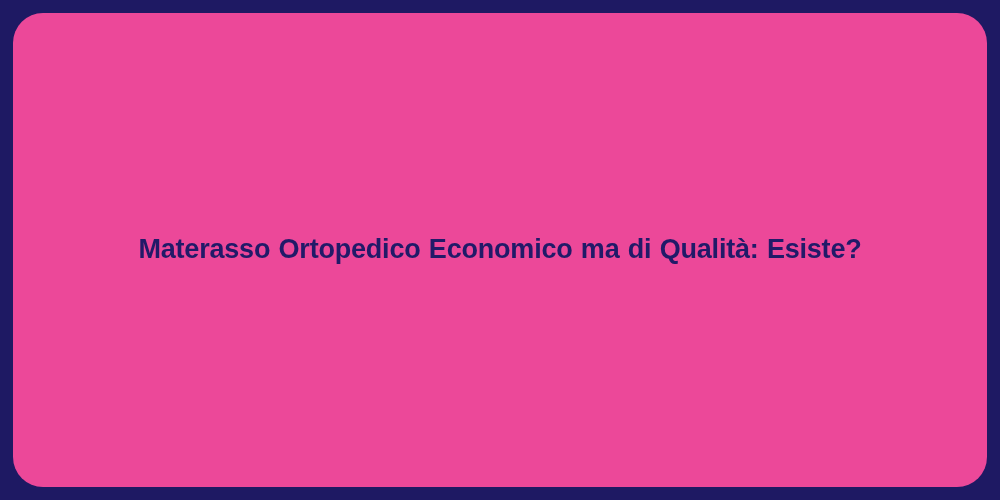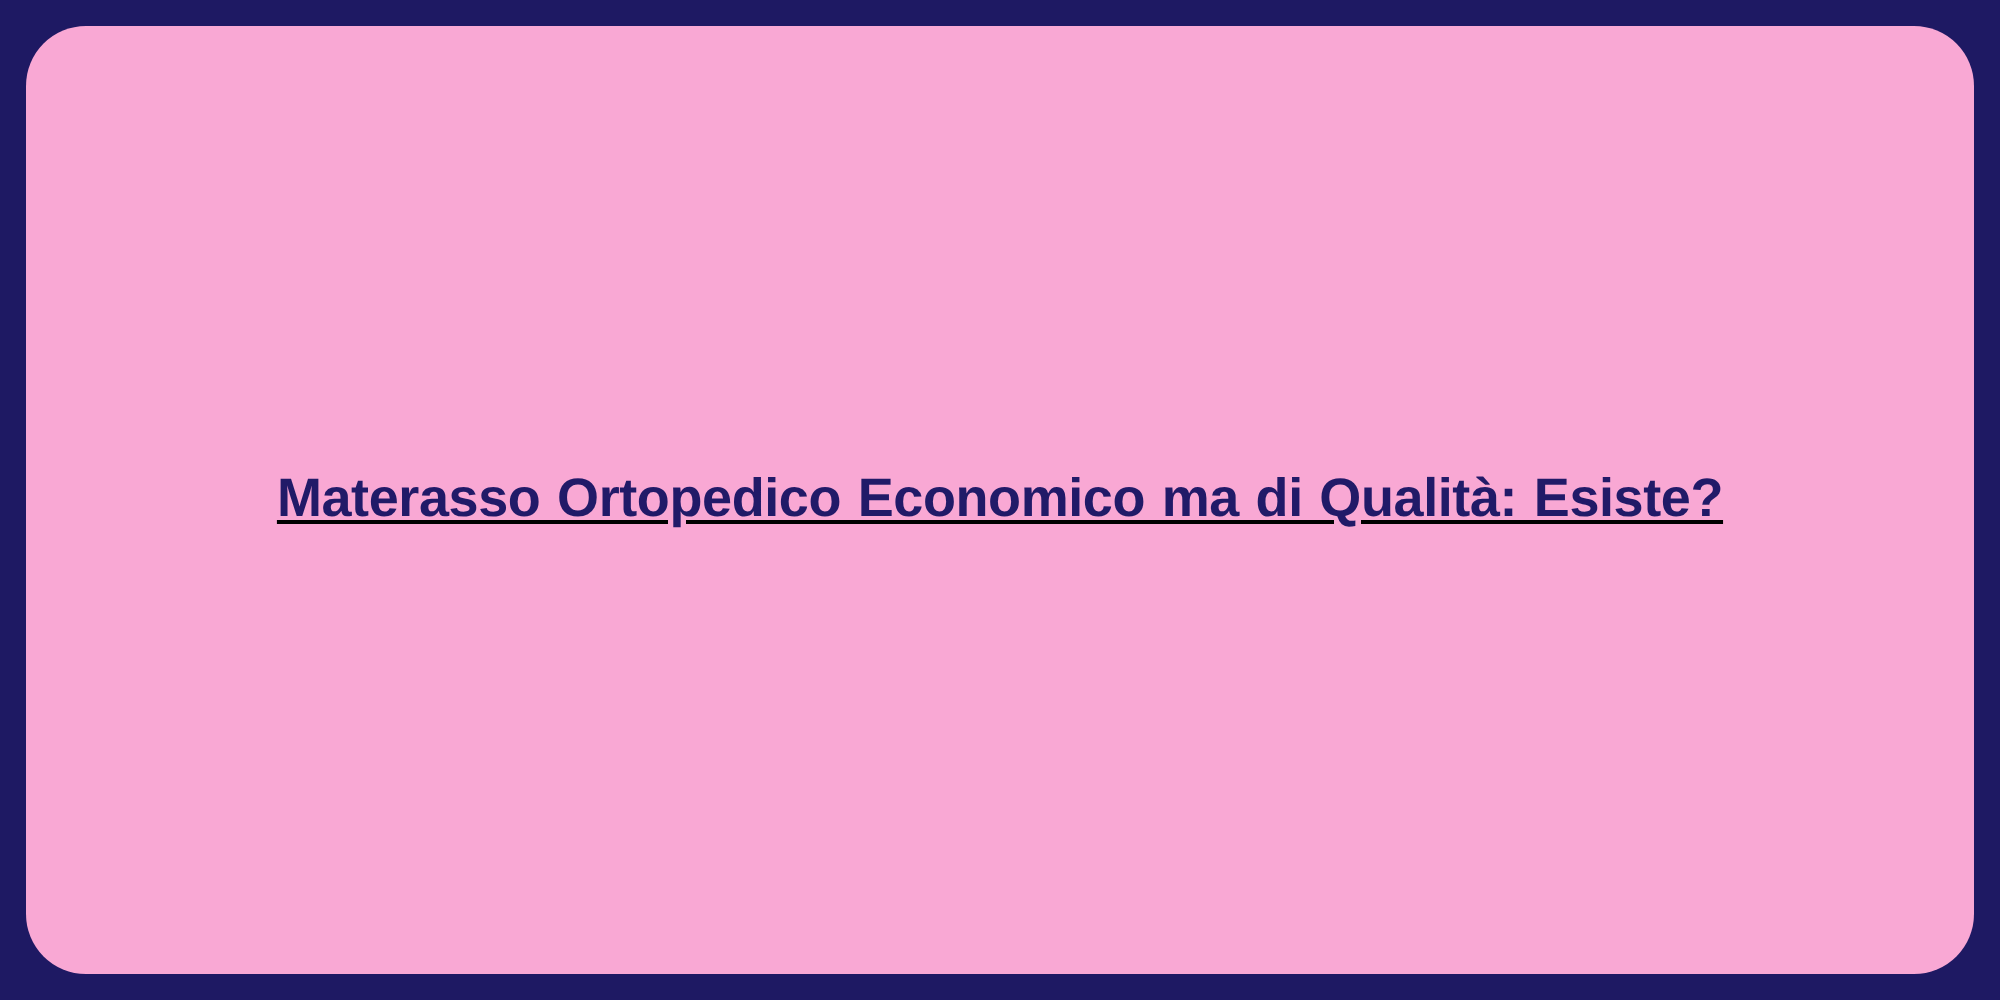--- a/index.html
+++ b/index.html
@@ -22,28 +22,27 @@
     background: #1e1963;
     box-sizing: border-box;
   }
 
   #banner-card {
     position: absolute;
     left: 13px;
     top: 13px;
     right: 13px;
     bottom: 13px;
-    background: #f9a8d4;
+    background: #ec4899;
     border-radius: 30px;
     display: flex;
     align-items: center;
     justify-content: center;
     box-sizing: border-box;
     overflow: hidden;
-    text-decoration: underline;
   }
 
   #banner-title {
     display: block;
     width: 100%;
     padding: 0 40px;
     box-sizing: border-box;
     margin: 0;
     text-align: center;
     color: #211a68;

